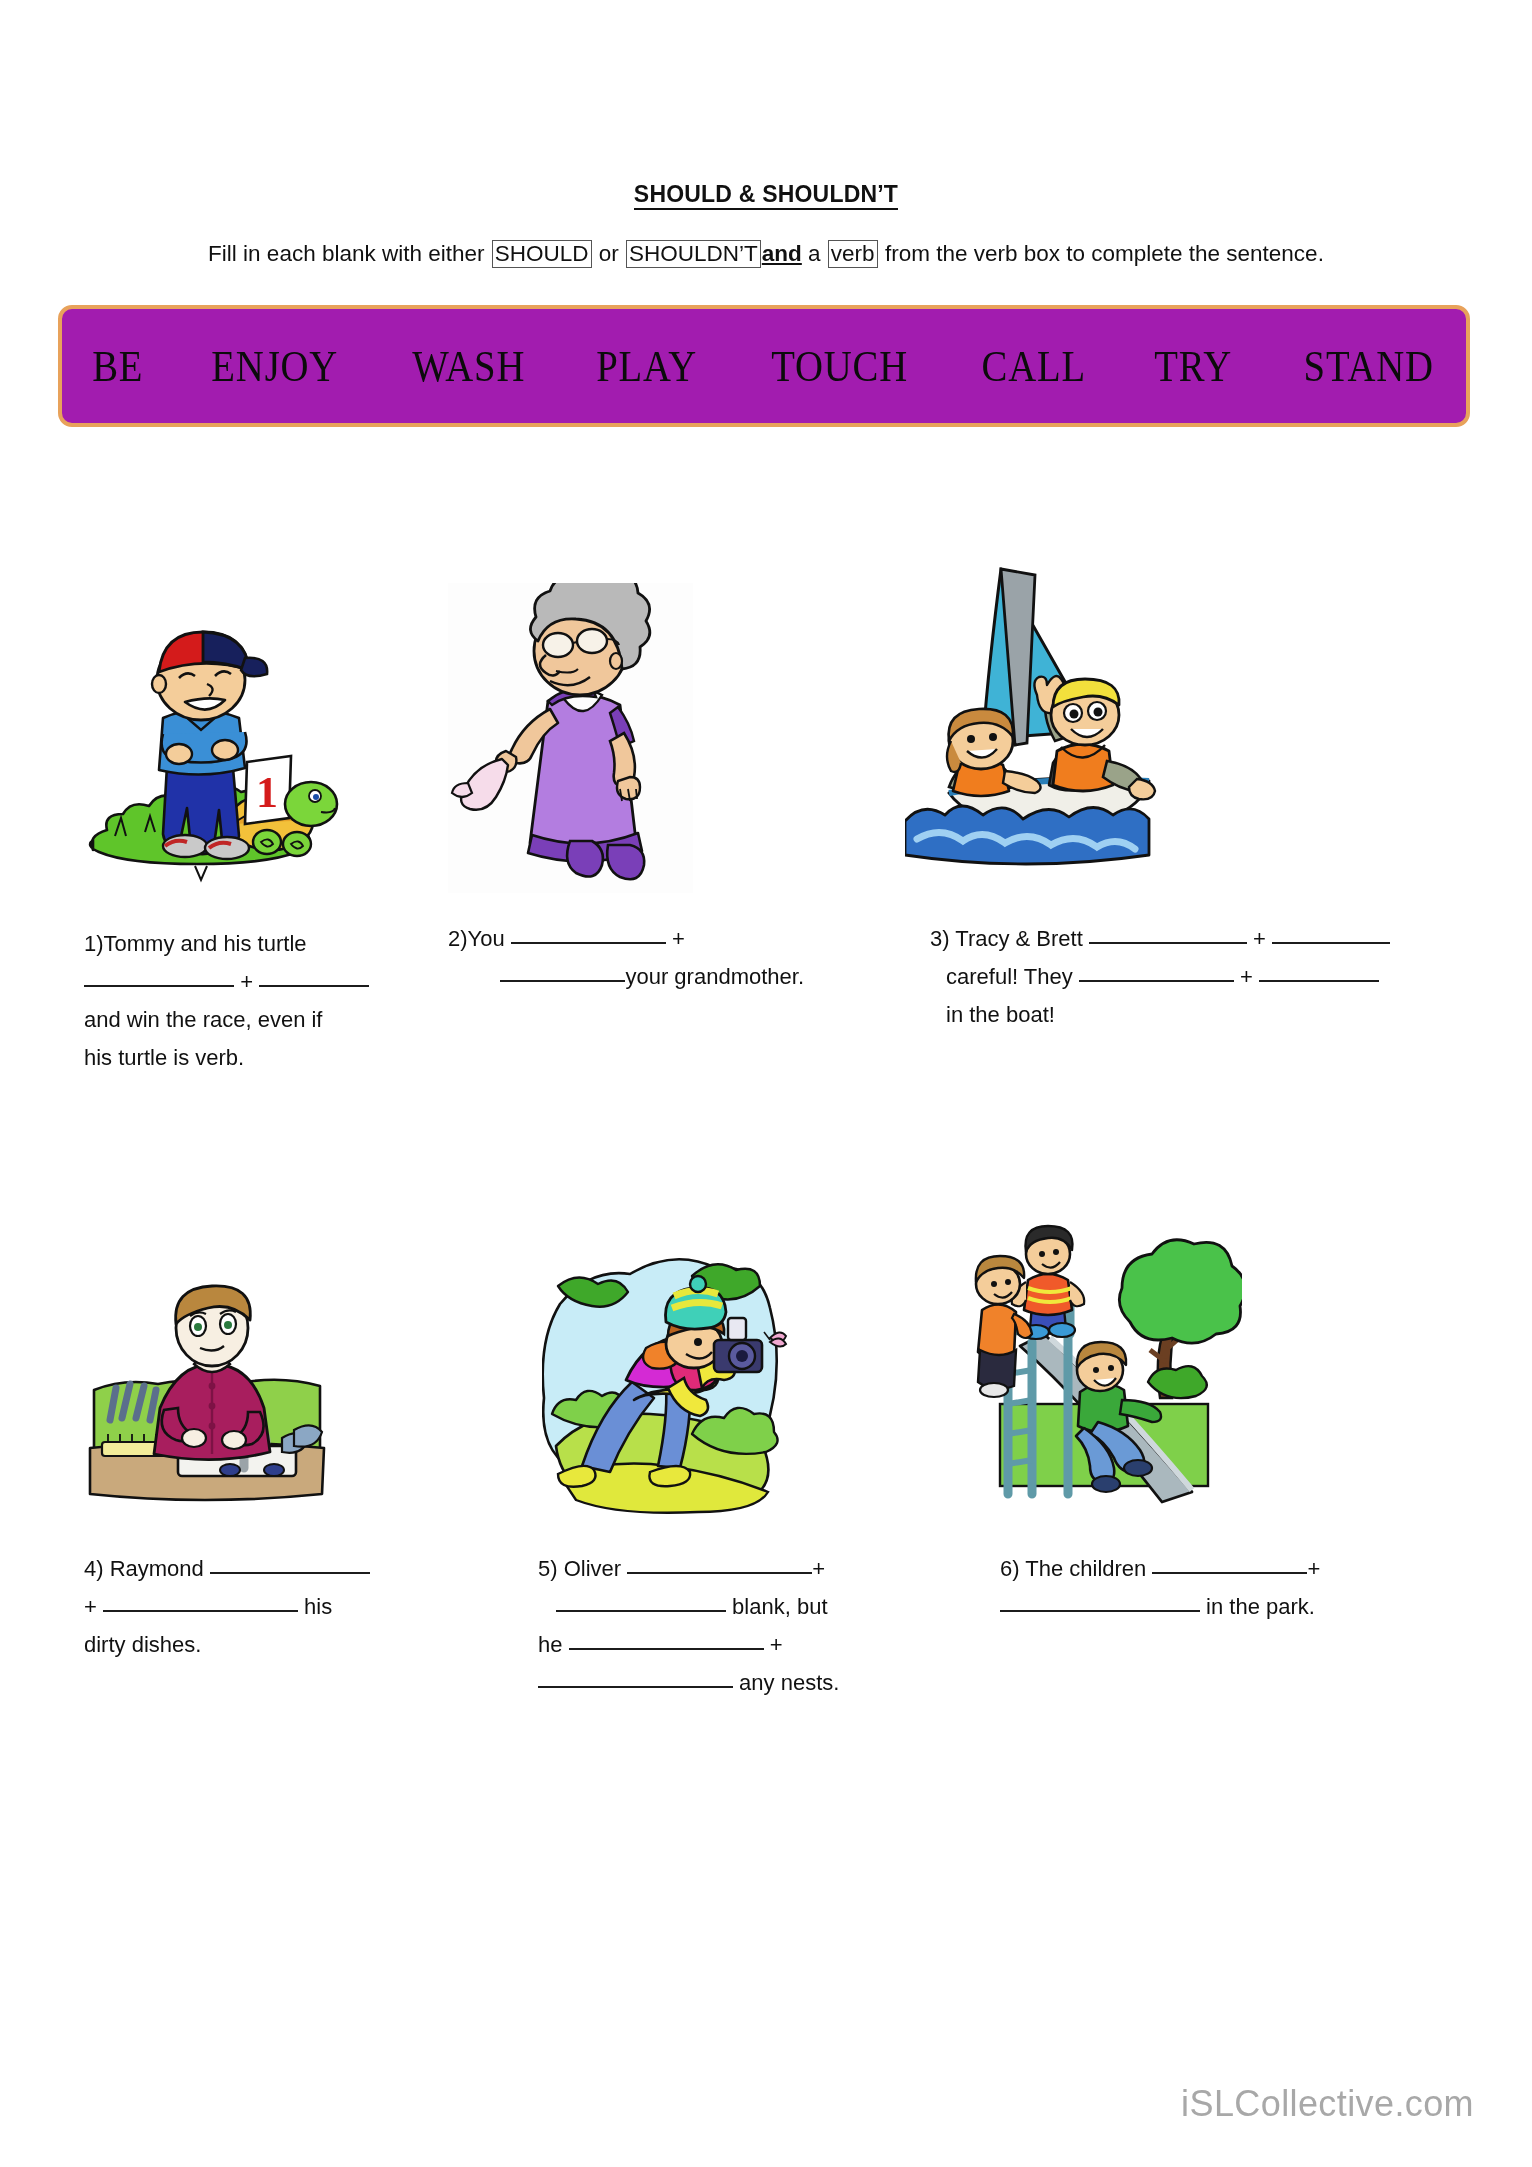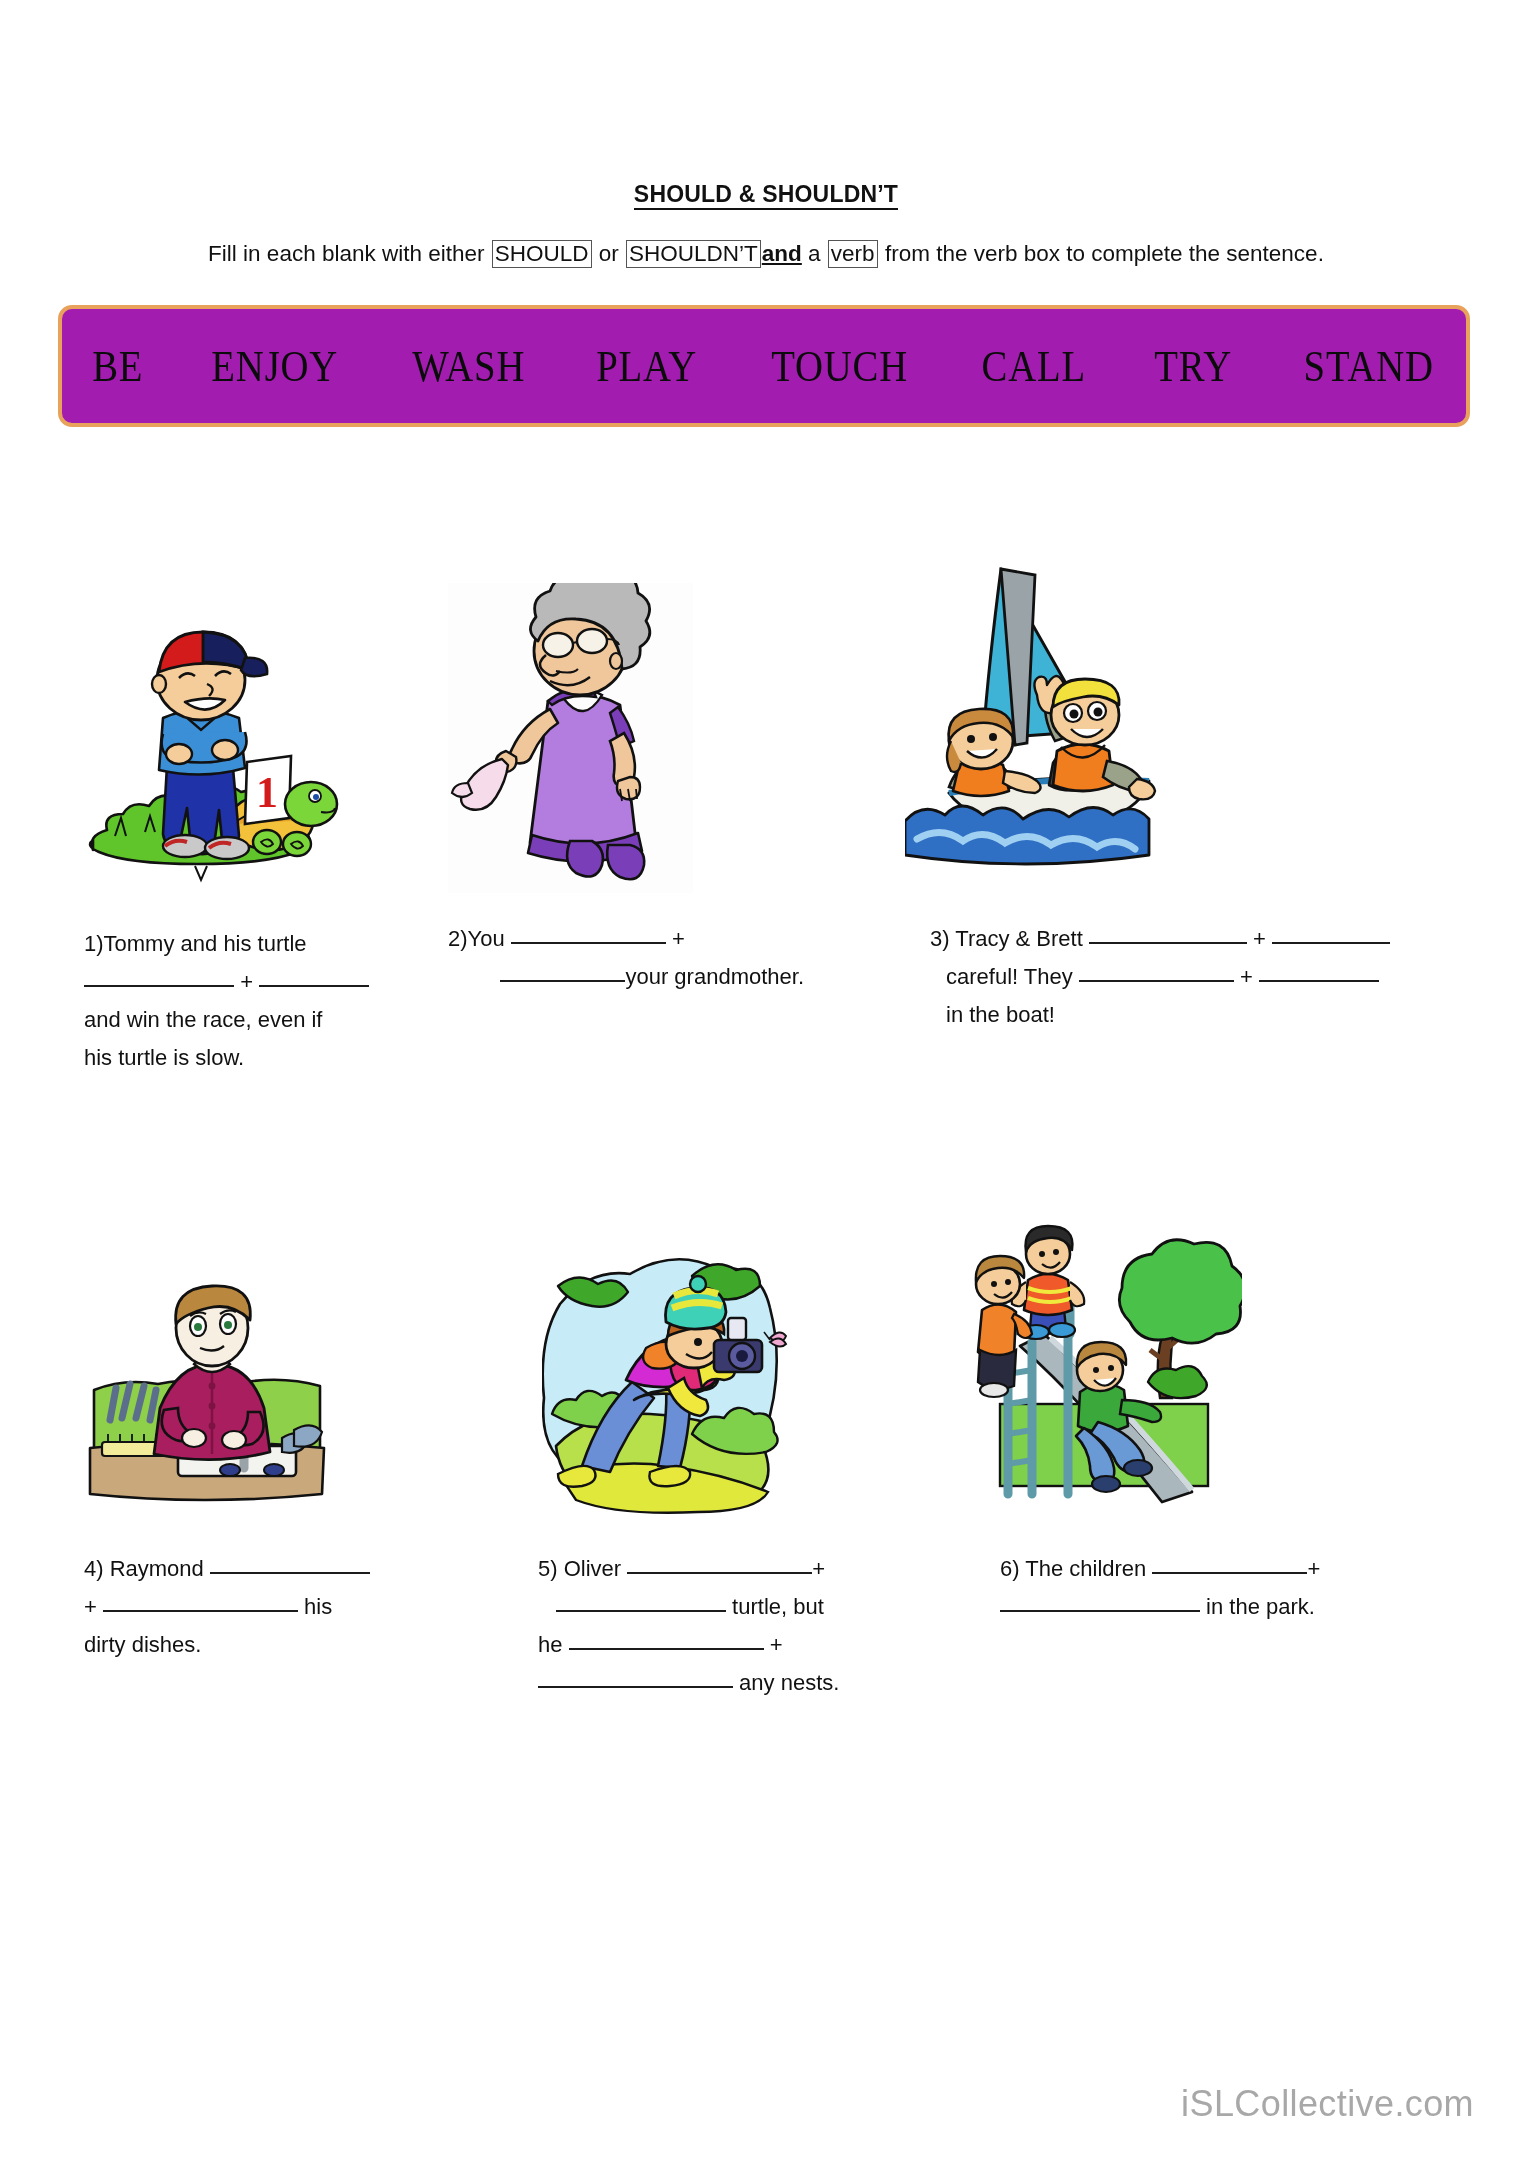--- a/index.html
+++ b/index.html
@@ -195,21 +195,21 @@
   </div>
 
   <div class="ex-text" style="left:84px; top:925px; width:350px;">
     <div><span>1)Tommy and his turtle</span></div>
     <div>
       <span class="blank" style="width:150px;"></span>
       <span>+</span>
       <span class="blank" style="width:110px;"></span>
     </div>
     <div><span>and win the race, even if</span></div>
-    <div><span>his turtle is slow.</span></div>
+    <div><span>his turtle is verb.</span></div>
   </div>
 
   <div class="ex-img" style="left:448px; top:583px; width:245px; height:310px;">
     <svg viewBox="0 0 245 310" width="245" height="310">
       <rect x="0" y="0" width="245" height="310" fill="#fdfdfd"></rect>
 
       <path d="M100 118 q40 -14 72 4 l16 136 q-52 18 -106 2 z" fill="#b37de0" stroke="#111" stroke-width="2.8" stroke-linejoin="round"></path>
       <path d="M84 252 q54 18 106 -2 l4 18 q-56 20 -114 2 z" fill="#7a3fb8" stroke="#111" stroke-width="2.6" stroke-linejoin="round"></path>
 
       <path d="M116 116 q20 26 38 -4 q-18 -10 -38 4 z" fill="#fdfdfd" stroke="#111" stroke-width="2.4"></path>
@@ -433,21 +433,21 @@
         <path d="M228 88 l-6 -8" fill="none" stroke="#111" stroke-width="1.6"></path>
       </g>
     </svg>
   </div>
 
   <div class="ex-text" style="left:538px; top:1550px; width:380px;">
     <div>
       <span>5) Oliver </span><span class="blank" style="width:185px;"></span><span>+</span>
     </div>
     <div style="padding-left:18px;">
-      <span class="blank" style="width:170px;"></span><span> turtle, but</span>
+      <span class="blank" style="width:170px;"></span><span> blank, but</span>
     </div>
     <div>
       <span>he </span><span class="blank" style="width:195px;"></span><span> +</span>
     </div>
     <div>
       <span class="blank" style="width:195px;"></span><span> any nests.</span>
     </div>
   </div>
 
   <div class="ex-img" style="left:972px; top:1222px; width:270px; height:285px;">

